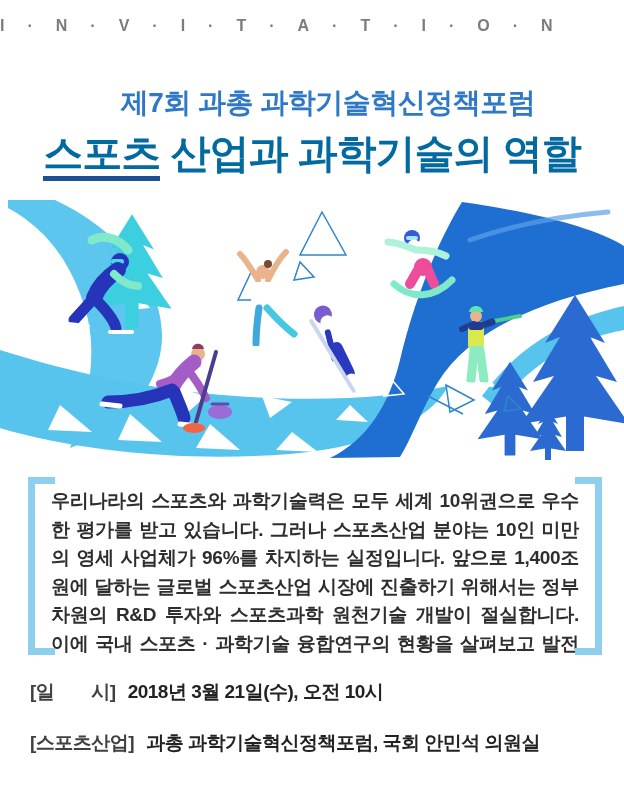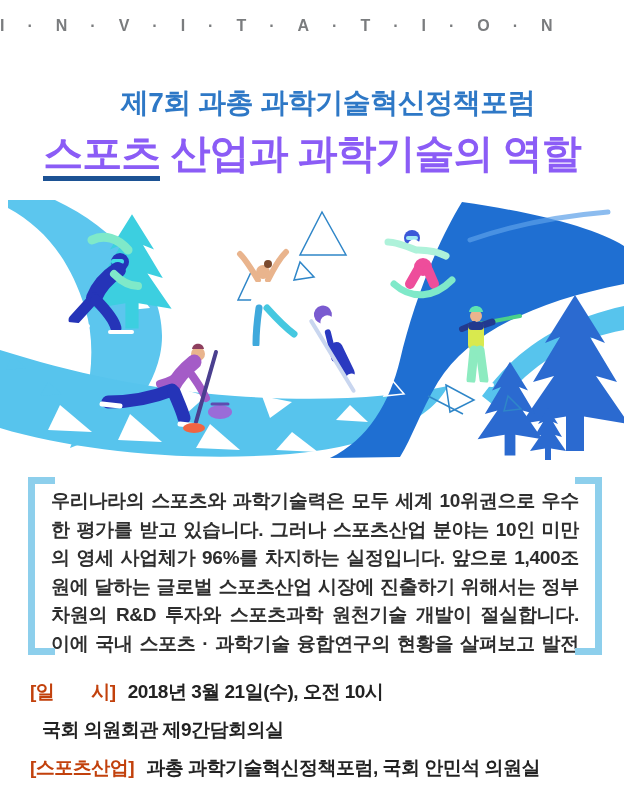--- a/index.html
+++ b/index.html
@@ -13,21 +13,21 @@
     font-size:16px;color:#7a7c7e;font-weight:bold;white-space:nowrap;
   }
   .invitation span{letter-spacing:23px;margin-right:-23px;}
   
   .title-sub{
     position:absolute;top:84px;left:0;width:624px;text-align:center;
     font-size:28px;font-weight:bold;color:#2e78c6;letter-spacing:-0.5px;padding-left:16px;
   }
   .title-main{
     position:absolute;top:126px;left:0;width:624px;text-align:center;
-    font-size:40px;font-weight:bold;color:#8b5cf6;letter-spacing:-1px;
+    font-size:40px;font-weight:bold;color:#0369a1;letter-spacing:-1px;
   }
   .title-main .underline{border-bottom:5px solid #1c5294;padding-bottom:1px;}
   
   .hero{position:absolute;top:200px;left:0;width:624px;height:260px;}
   
   .quote-box{
     position:absolute;left:28px;top:477px;width:560px;height:178px;
     border-left:7px solid #8dcfec;border-right:7px solid #8dcfec;
     box-sizing:content-box;
   }
@@ -36,21 +36,21 @@
   .cap.bl{bottom:0;left:-7px;}
   .cap.tr{top:0;right:-7px;}
   .cap.br{bottom:0;right:-7px;}
   .quote-text{
     padding:10px 16px 0 16px;font-size:19px;line-height:28.6px;color:#2e2e2e;
     text-align:justify;font-weight:bold;letter-spacing:-0.3px;overflow:hidden;height:168px;
   }
   
   .info{position:absolute;left:30px;top:679px;width:580px;}
   .info-row{display:flex;margin-bottom:13px;font-size:19px;line-height:25px;font-weight:bold;}
-  .info-label{color:#c2410c;flex:0 0 auto;letter-spacing:-0.5px;}
+  .info-label{color:#404040;flex:0 0 auto;letter-spacing:-0.5px;}
   .info-value{color:#222222;margin-left:12px;letter-spacing:-0.5px;}
 </style>
 </head>
 <body>
 
 <div class="page">
 
   <div class="invitation">
     <span>I·N·V·I·T·A·T·I·O·N</span>
   </div>
@@ -191,21 +191,20 @@
     <i class="cap br"></i>
     <div class="quote-text">우리나라의 스포츠와 과학기술력은 모두 세계 10위권으로 우수한 평가를 받고 있습니다. 그러나 스포츠산업 분야는 10인 미만의 영세 사업체가 96%를 차지하는 실정입니다. 앞으로 1,400조원에 달하는 글로벌 스포츠산업 시장에 진출하기 위해서는 정부 차원의 R&amp;D 투자와 스포츠과학 원천기술 개발이 절실합니다. 이에 국내 스포츠 · 과학기술 융합연구의 현황을 살펴보고 발전전략을 논의하고자 하오니 많은 참석 바랍니다.</div>
   </div>
 
   <div class="info">
     <div class="info-row">
       <span class="info-label">[일　　시]</span>
       <span class="info-value">2018년 3월 21일(수), 오전 10시</span>
     </div>
     <div class="info-row">
-      <span class="info-value">국회 의원회관 제9간담회의실</span>
     </div>
     <div class="info-row">
       <span class="info-label">[스포츠산업]</span>
       <span class="info-value">과총 과학기술혁신정책포럼, 국회 안민석 의원실</span>
     </div>
   </div>
 
 </div>
 
 </body></html>

